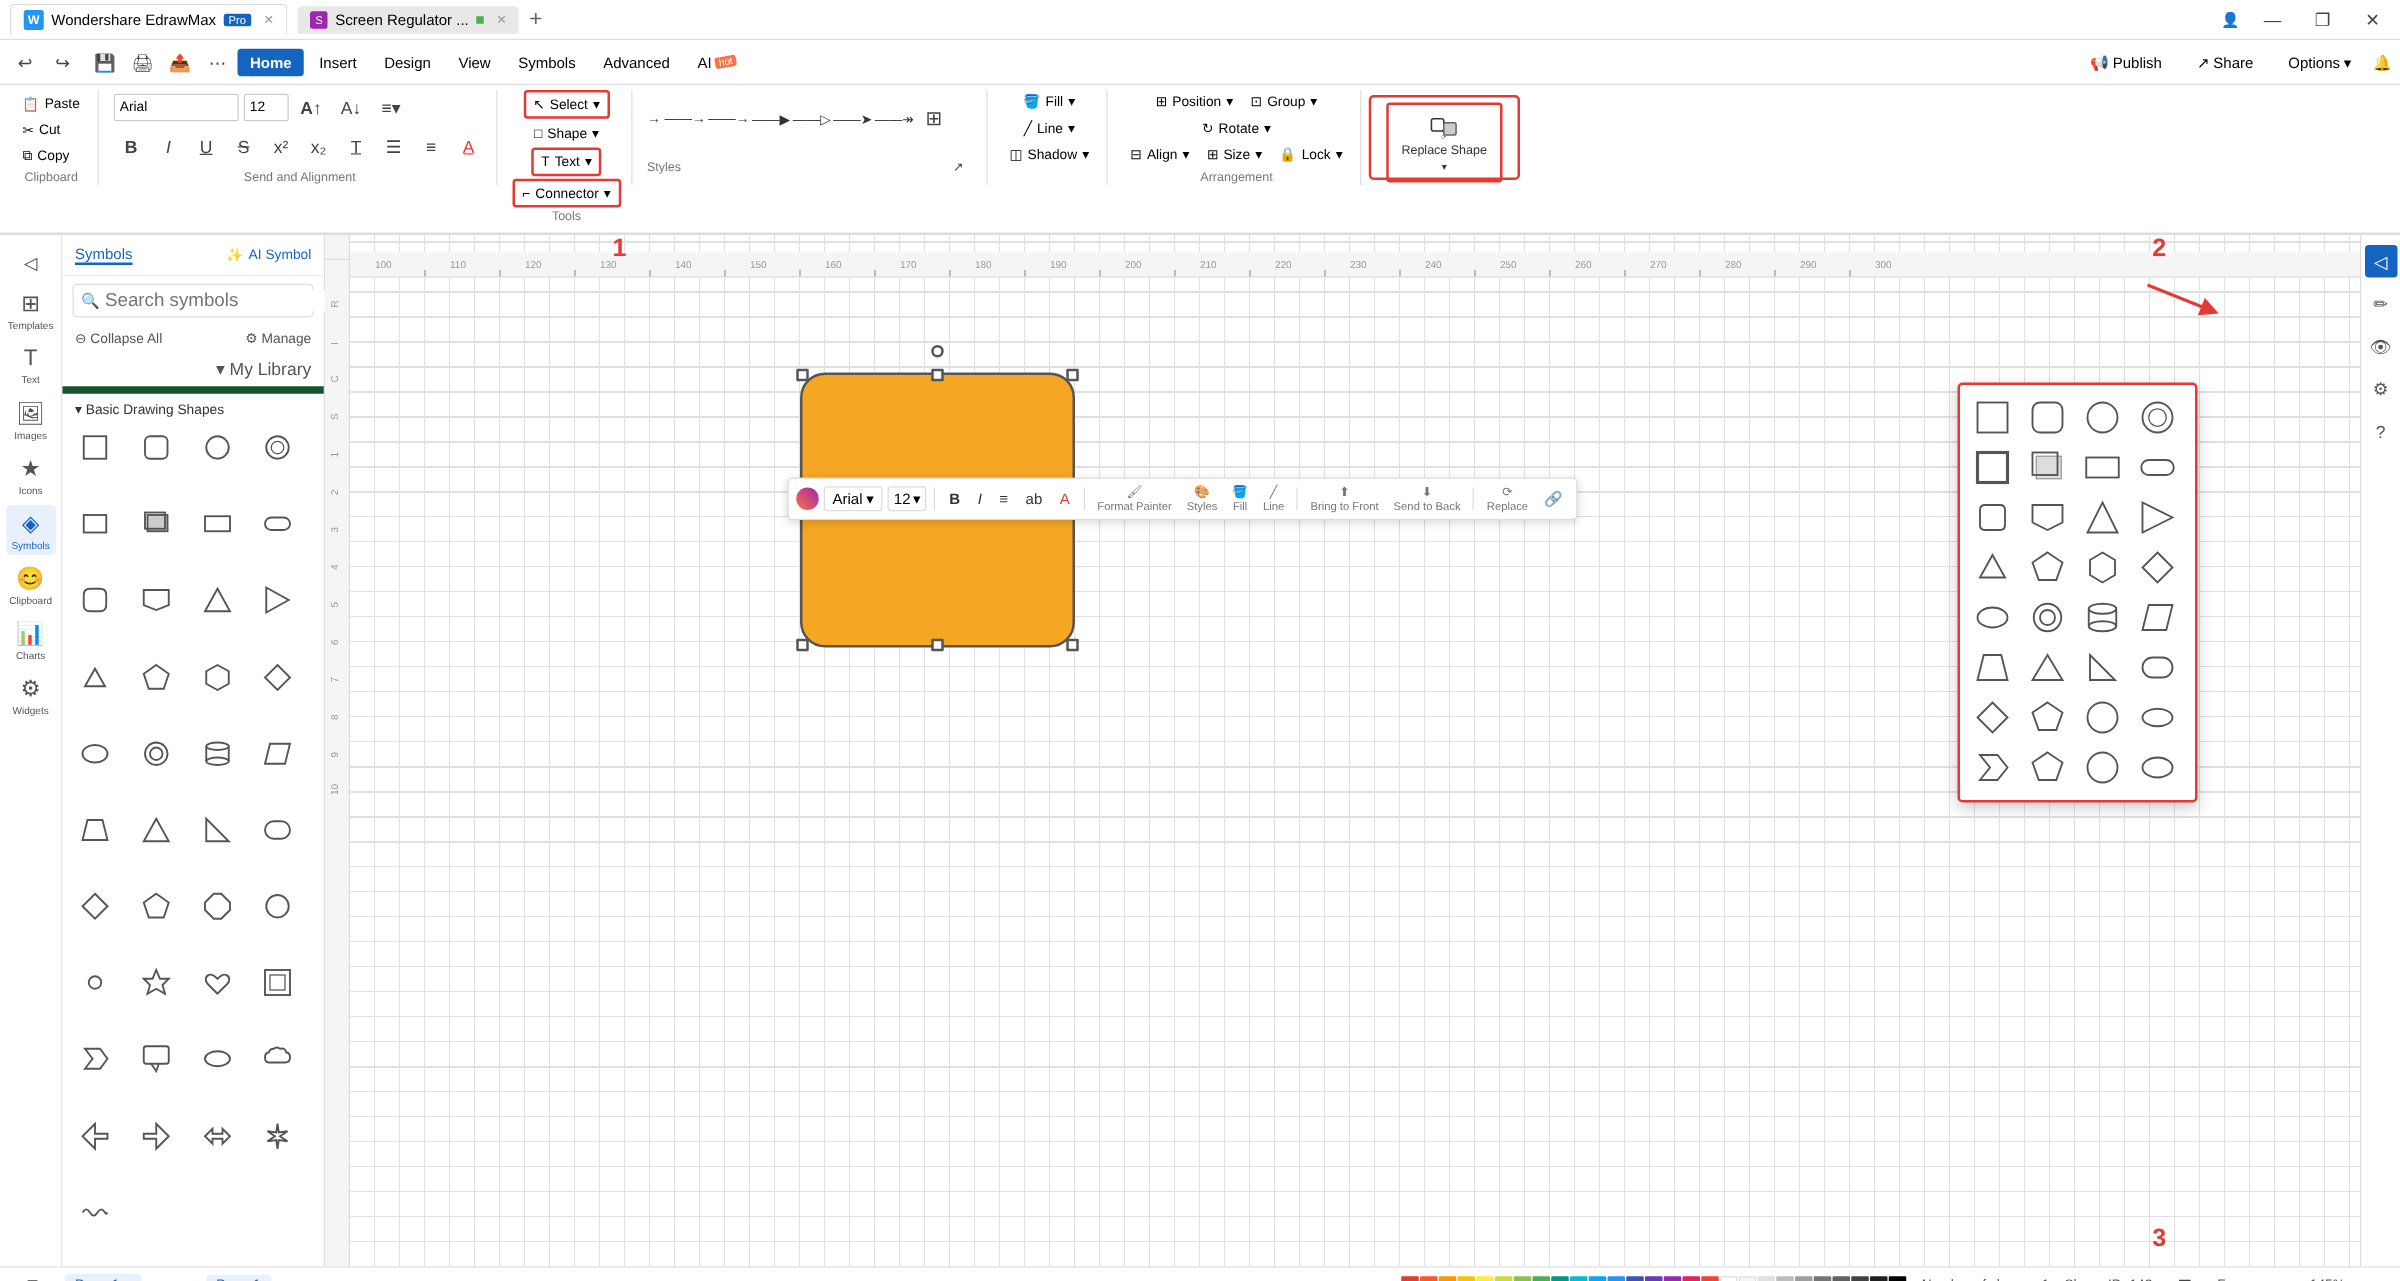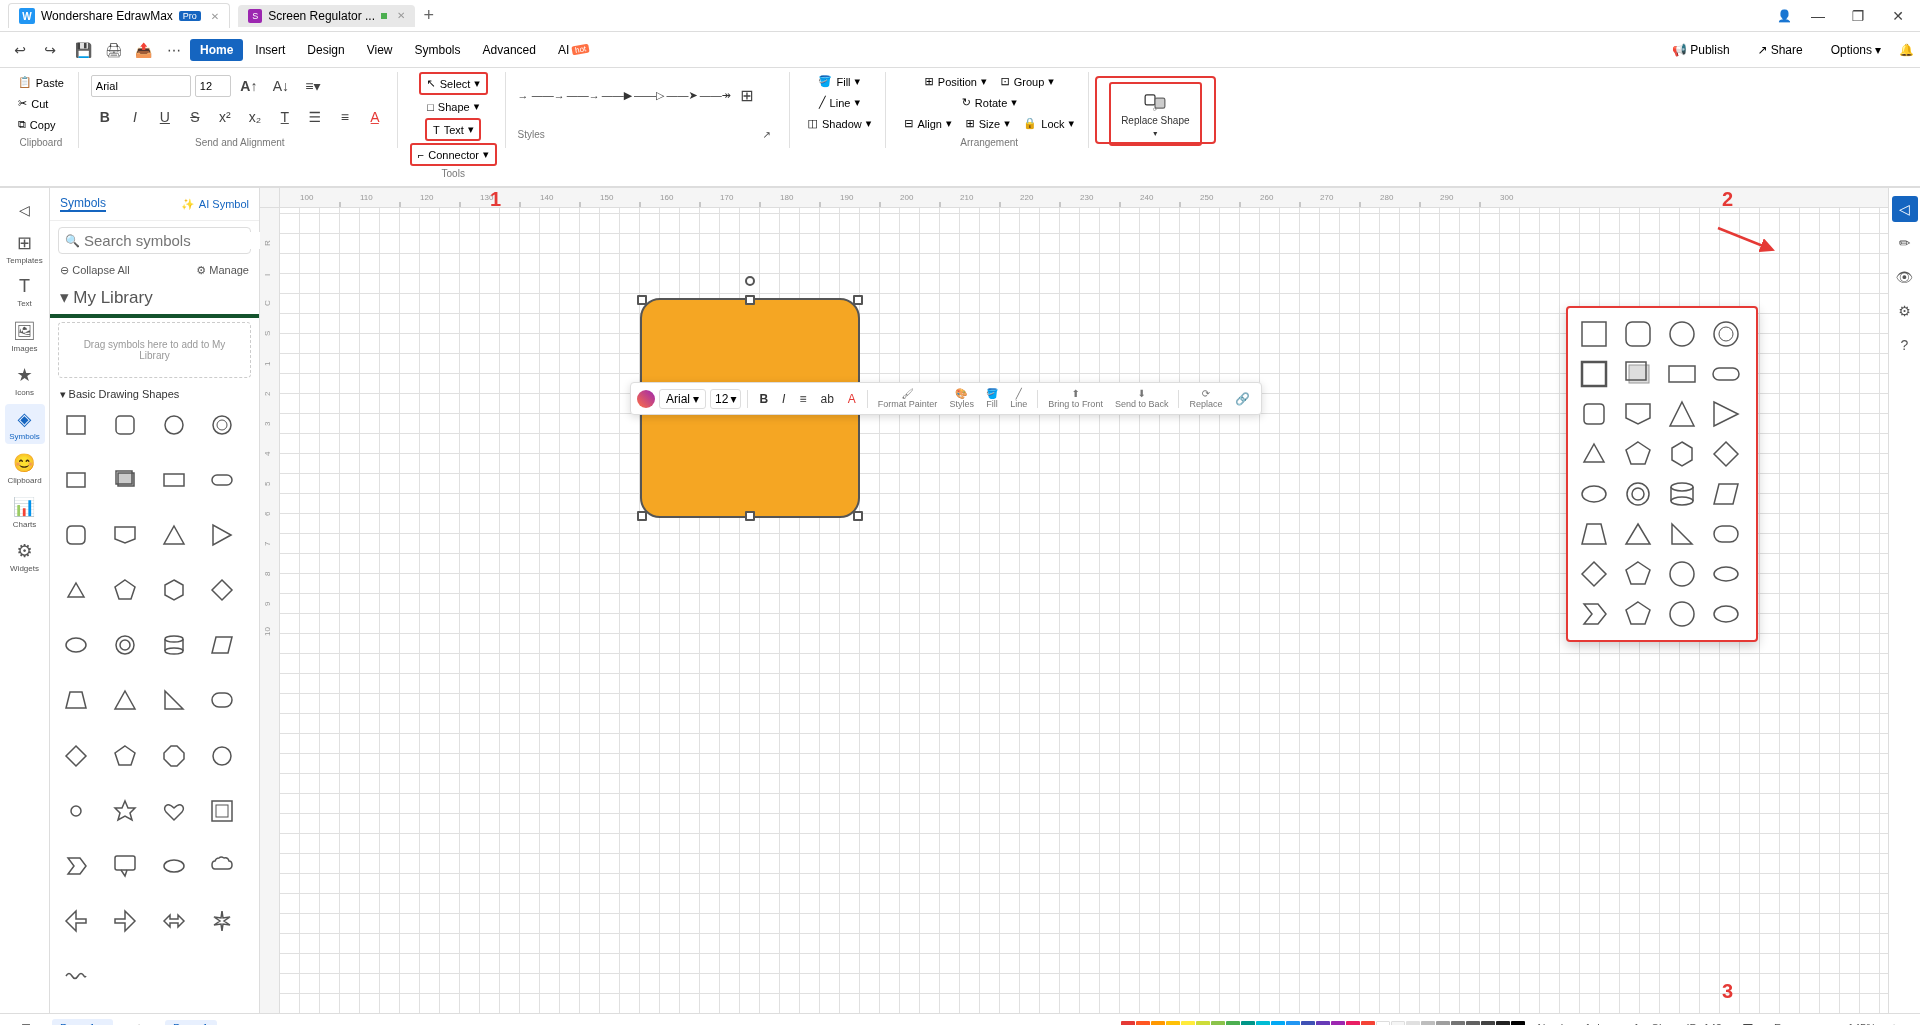--- a/index.html
+++ b/index.html
@@ -116,21 +116,21 @@
     .search-box input {
       border: none; outline: none; font-size: 15px; flex: 1;
     }
     .panel-actions {
       display: flex; align-items: center; justify-content: space-between;
       padding: 4px 10px;
     }
     .collapse-btn { font-size: 11px; color: #555; cursor: pointer; }
     .manage-btn { font-size: 11px; color: #555; cursor: pointer; }
     .my-library {
-      padding: 6px 10px; font-size: 17px; color: #555; border-bottom: 4px solid #14532d;
+      padding: 6px 10px; font-size: 14px; color: #555; border-bottom: 6px solid #14532d; text-align: right;
     }
     .library-drop-zone {
       margin: 4px 8px; border: 1px dashed #ccc; border-radius: 4px;
       padding: 16px; text-align: center; font-size: 10px; color: #999;
     }
     .shapes-section-title {
       font-size: 11px; color: #333; font-weight: 500; padding: 6px 10px 4px;
     }
     .shapes-grid {
       display: grid; grid-template-columns: repeat(4, 1fr);
@@ -147,21 +147,21 @@
       flex: 1; position: relative; overflow: hidden;
       background: repeating-linear-gradient(
         0deg, transparent, transparent 19px, #e0e0e0 19px, #e0e0e0 20px
       ),
       repeating-linear-gradient(
         90deg, transparent, transparent 19px, #e0e0e0 19px, #e0e0e0 20px
       );
       background-color: #fff;
     }
     .ruler-h {
-      position: absolute; top: 0; left: 20px; right: 0; height: 20px;
+      position: absolute; top: 14px; left: 20px; right: 0; height: 20px;
       background: #f5f5f5; border-bottom: 1px solid #ddd; z-index: 10;
       display: flex; align-items: center; overflow: hidden;
     }
     .ruler-v {
       position: absolute; top: 20px; left: 0; width: 20px; bottom: 0;
       background: #f5f5f5; border-right: 1px solid #ddd; z-index: 10;
     }
     .ruler-corner {
       position: absolute; top: 0; left: 0; width: 20px; height: 20px;
       background: #f5f5f5; border-right: 1px solid #ddd; border-bottom: 1px solid #ddd;
@@ -556,23 +556,20 @@
         <span>Collapse All</span>
       </span>
       <span class="manage-btn">
         <span>⚙</span>
         <span>Manage</span>
       </span>
     </div>
     <div class="my-library">
       <span>▾</span>
       <span style="font-weight:500;">My Library</span>
-    </div>
-    <div class="library-drop-zone">
-      <span>Drag symbols here to add to My Library</span>
     </div>
     <div class="shapes-section-title">
       <span>▾</span>
       <span>Basic Drawing Shapes</span>
     </div>
 
     <div class="shapes-grid" style="overflow-y:auto;flex:1;">
 
       <div class="shape-item">
           <svg viewBox="0 0 24 24">

